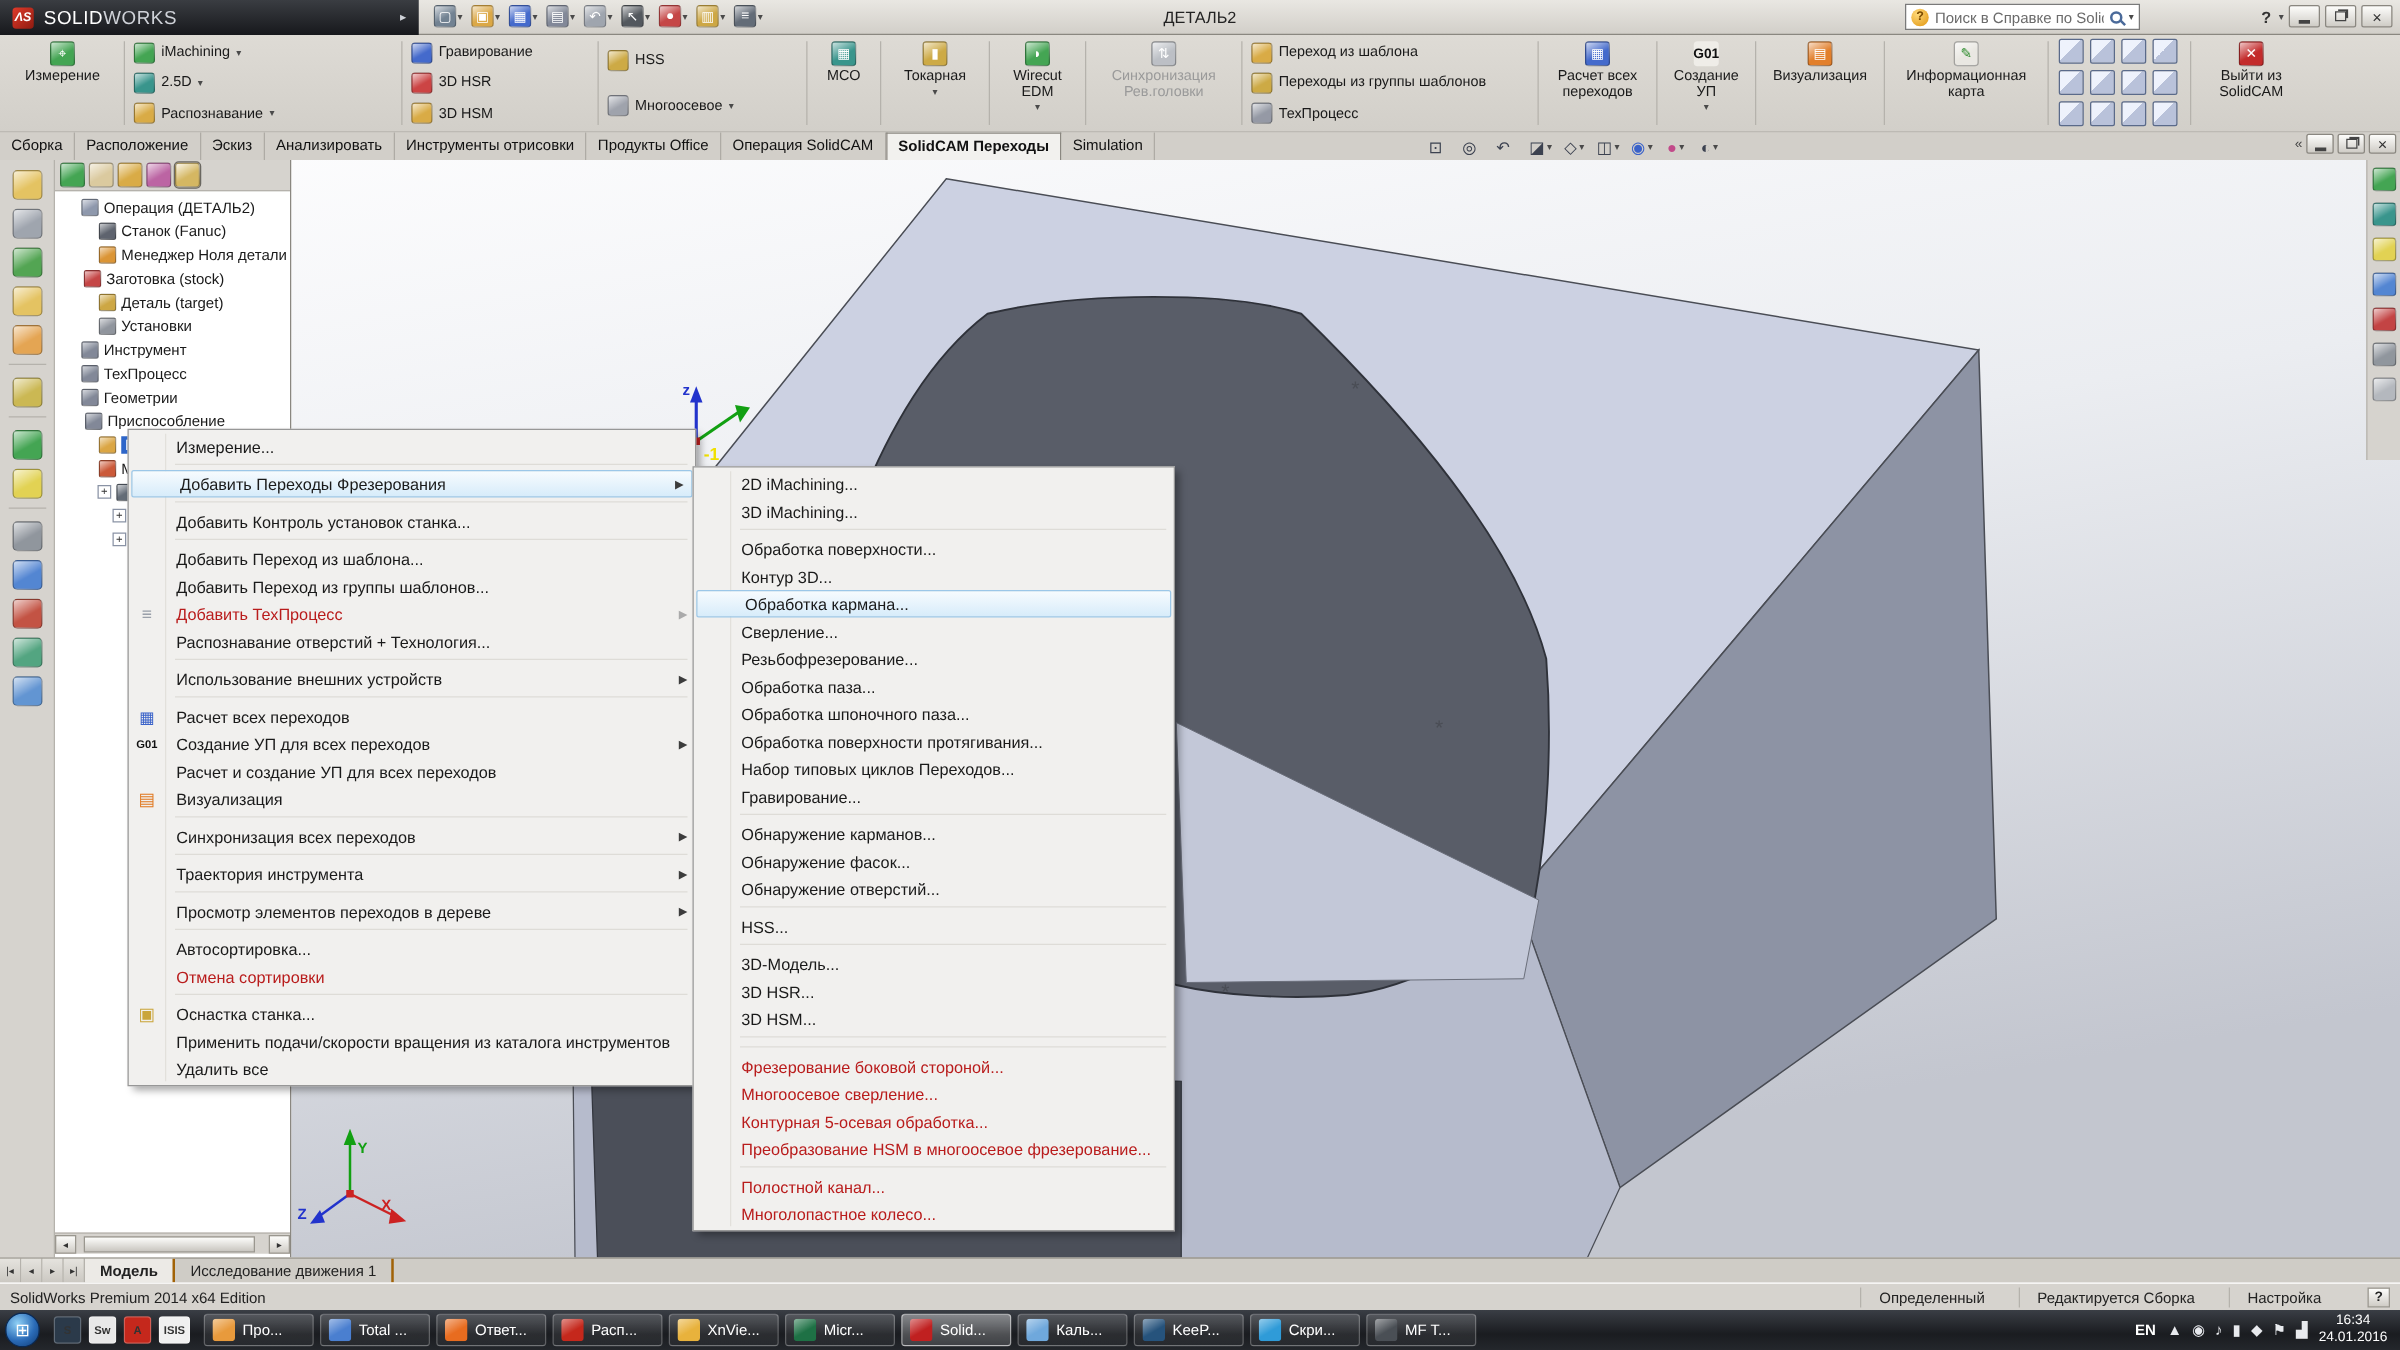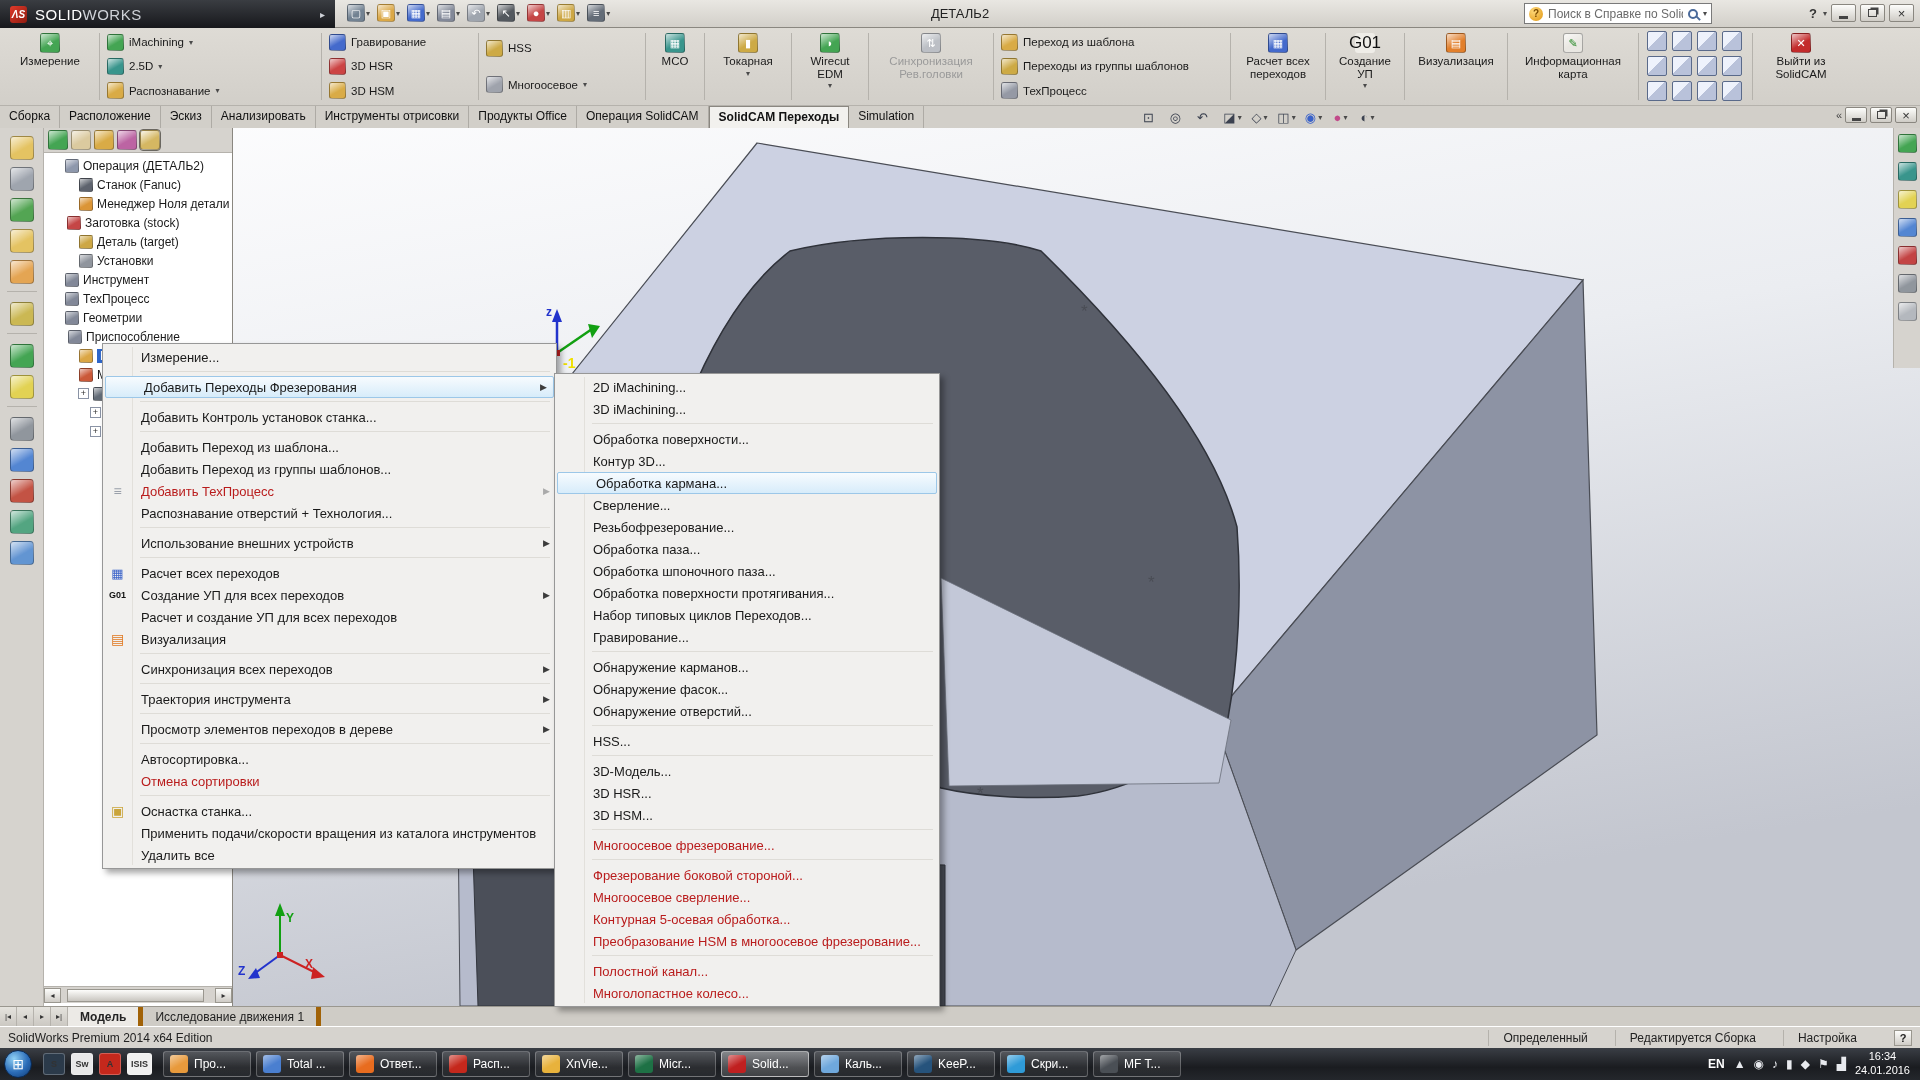--- a/index.html
+++ b/index.html
@@ -31,21 +31,21 @@
   .ic-res{display:block;width:9px;height:8px;border:1px solid #444;box-shadow:2px -2px 0 -0.5px #444}
   .ic-x{font-size:13px;line-height:1;color:#333}
 
   
   .ribbon{position:absolute;left:0;top:28px;width:1920px;height:78px;background:linear-gradient(#dedbd5,#d2cfc9);border-bottom:1px solid #b5b2ac;display:flex;align-items:stretch;padding:2px 4px;font-size:11.5px}
   .rsep{width:1px;background:#b5b2ac;margin:3px 3px;flex:none}
   .bigbtn{display:flex;flex-direction:column;align-items:center;justify-content:flex-start;gap:2px;padding:3px 5px;text-align:center;line-height:1.1;flex:none}
   .bigbtn .lbl{white-space:pre-line}
   .bigbtn.dis{color:#9a9a9a}
   .chip{width:20px;height:20px;border-radius:3px;border:1px solid rgba(0,0,0,.3);background:linear-gradient(150deg,rgba(255,255,255,.75),rgba(255,255,255,.05) 55%),var(--c,#888);color:#fff;font-size:11px;display:flex;align-items:center;justify-content:center;flex:none}
-  .chip.g01{background:#efede8;color:#111;border:none;font-weight:normal;font-size:17px}
+  .chip.g01{background:#efede8;color:#111;border:none;font-weight:bold;font-size:11px}
   .rowgroup{display:flex;flex-direction:column;justify-content:space-around;padding:0 4px;flex:none}
   .rrow{display:flex;align-items:center;gap:5px;height:23px}
   .rrow .chip{width:17px;height:17px}
   .rrow .dd8{visibility:hidden}
   .rrow.has-dd .dd8{visibility:visible}
   .viewgrid{display:grid;grid-template-columns:repeat(4,24px);grid-auto-rows:24px;align-content:center;gap:1px;padding:0 4px;flex:none}
   .vcube{width:20px;height:20px;border:1px solid #5a6a8a;background:linear-gradient(135deg,#eef2fc 45%,#b9c2da 45%);border-radius:2px;margin:1px}
 
   
   .tabrow{position:absolute;left:0;top:106px;width:1920px;height:22px;background:#d2cfc9;display:flex;align-items:flex-end}
@@ -98,21 +98,21 @@
   .msep::after{content:"";position:absolute;left:37px;right:6px;top:3px;border-top:1px solid #dedcd7}
   .ic-list .mic::before{content:"≡";color:#9aa0aa;font-size:14px}
   .ic-calc .mic::before{content:"▦";color:#3a62c9;font-size:13px}
   .ic-g01 .mic::before{content:"G01";font-weight:bold;font-size:9px;color:#111}
   .ic-stack .mic::before{content:"▤";color:#e07820;font-size:14px}
   .ic-fixture .mic::before{content:"▣";color:#caa53b;font-size:14px}
 
   
   .modeltabs{position:absolute;left:0;top:1006px;width:1920px;height:20px;background:#cfccc6;border-top:1px solid #9a978f;display:flex;align-items:stretch}
   .mnav{width:17px;display:flex;align-items:center;justify-content:center;font-size:8px;color:#333;border-right:1px solid #b5b2ac;background:linear-gradient(#e5e3de,#cbc8c2)}
-  .mtab{padding:2px 12px;font-size:12px;display:flex;align-items:center;border-right:5px solid #a16207;color:#222}
+  .mtab{padding:2px 12px;font-size:12px;display:flex;align-items:center;border-right:2px solid #a16207;color:#222}
   .mtab.active{background:#eceae6;font-weight:bold}
   .statusbar{position:absolute;left:0;top:1026px;width:1920px;height:22px;background:#d6d3ce;border-top:1px solid #fff;display:flex;align-items:center;padding:0 8px;font-size:12px;color:#222}
   .sb-right{position:absolute;right:8px;top:0;height:22px;display:flex;align-items:center;gap:13px}
   .sb-item{padding:0 14px;border-left:1px solid #b5b2ac;height:16px;display:flex;align-items:center;white-space:nowrap}
   .sb-help{width:18px;height:16px;border:1px solid #9a978f;background:linear-gradient(#fdfdfb,#cfccc6);display:flex;align-items:center;justify-content:center;font-weight:bold;font-size:11px;margin-left:10px}
 
   
   .taskbar{position:absolute;left:0;top:1048px;width:1920px;height:32px;background:linear-gradient(#3a3e45,#1a1c20 60%,#24272c);display:flex;align-items:center;gap:5px;padding:0 4px}
   .orb{width:28px;height:28px;border-radius:50%;background:radial-gradient(circle at 35% 30%,#8fd0f5,#2b6cb8 55%,#0f3a72);border:1px solid #0a2a55;color:#fff;display:flex;align-items:center;justify-content:center;font-size:14px;flex:none}
   .ql{display:flex;align-items:center;gap:6px;padding:0 6px;flex:none}
@@ -802,25 +802,20 @@
         <span class="mic"></span>
         <span class="mil">3D HSR...</span>
 
       </div>
       <div class="mi">
         <span class="mic"></span>
         <span class="mil">3D HSM...</span>
 
       </div>
       <div class="msep"></div>
-      <div class="mi disabled">
-        <span class="mic"></span>
-        <span class="mil">Многоосевое фрезерование...</span>
-
-      </div>
       <div class="msep"></div>
       <div class="mi disabled">
         <span class="mic"></span>
         <span class="mil">Фрезерование боковой стороной...</span>
 
       </div>
       <div class="mi disabled">
         <span class="mic"></span>
         <span class="mil">Многоосевое сверление...</span>
 

